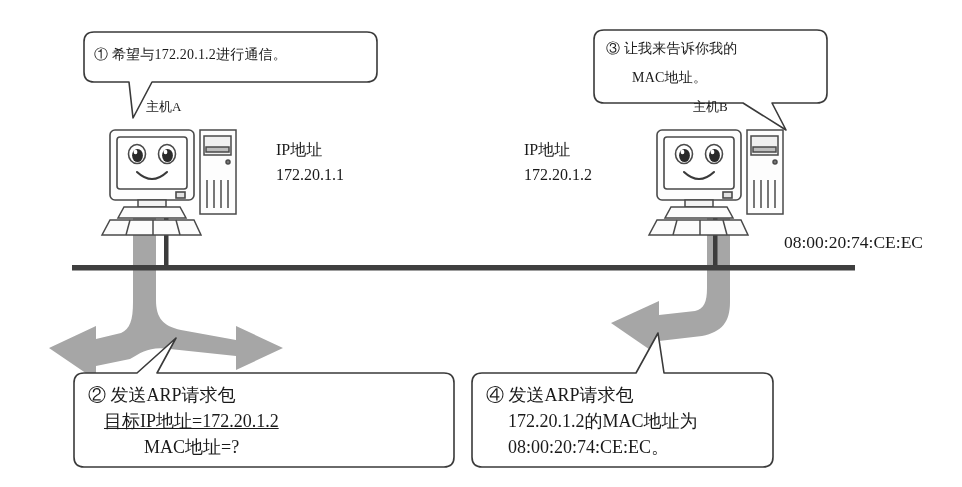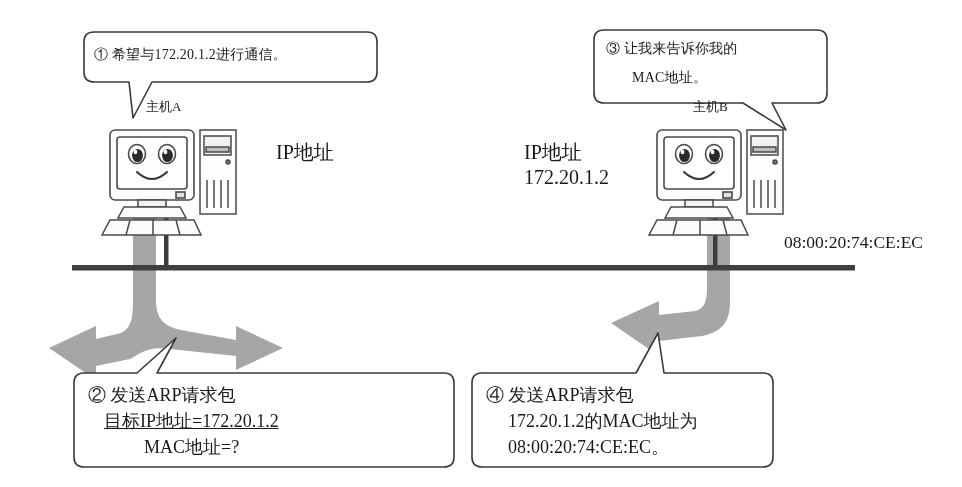--- a/index.html
+++ b/index.html
@@ -15,21 +15,21 @@
 
   
   #art{position:absolute;left:0;top:0;width:962px;height:487px;}
 
   
   .txt{position:absolute;white-space:pre;line-height:1.32;}
 
   .bubble-text{font-size:14px;letter-spacing:0.2px;}
 
   .host-label{font-size:13px;}
-  .ip-label{font-size:20px;line-height:1.45;}
+  .ip-label{font-size:16px;line-height:1.45;}
   .mac-label{font-size:17.5px;margin-left:40px;}
   .box-text{font-size:18px;line-height:1.42;}
 </style>
 </head>
 <body>
 
 <div id="stage">
 
   <svg id="art" viewBox="0 0 962 487">
 
@@ -231,20 +231,21 @@
 
   </svg>
 
   <div class="txt bubble-text" style="left:94px;top:46px;">① 希望与172.20.1.2进行通信。</div>
 
   <div class="txt bubble-text" style="left:606px;top:40px;">③ 让我来告诉你我的</div>
   <div class="txt bubble-text" style="left:632px;top:69px;">MAC地址。</div>
 
   <div class="txt host-label" style="left:146px;top:98px;">主机A</div>
   <div class="txt ip-label" style="left:276px;top:138px;">IP地址</div>
+  <div class="txt ip-label" style="left:276px;top:163px;">172.20.1.1</div>
 
   <div class="txt host-label" style="left:693px;top:98px;">主机B</div>
   <div class="txt ip-label" style="left:524px;top:138px;">IP地址</div>
   <div class="txt ip-label" style="left:524px;top:163px;text-align:center;">172.20.1.2</div>
   <div class="txt mac-label" style="left:744px;top:231px;">08:00:20:74:CE:EC</div>
 
   <div class="txt box-text" style="left:88px;top:383px;">② 发送ARP请求包</div>
   <div class="txt box-text" style="left:104px;top:409px;text-decoration:underline;">目标IP地址=172.20.1.2</div>
   <div class="txt box-text" style="left:144px;top:435px;">MAC地址=?</div>
 

